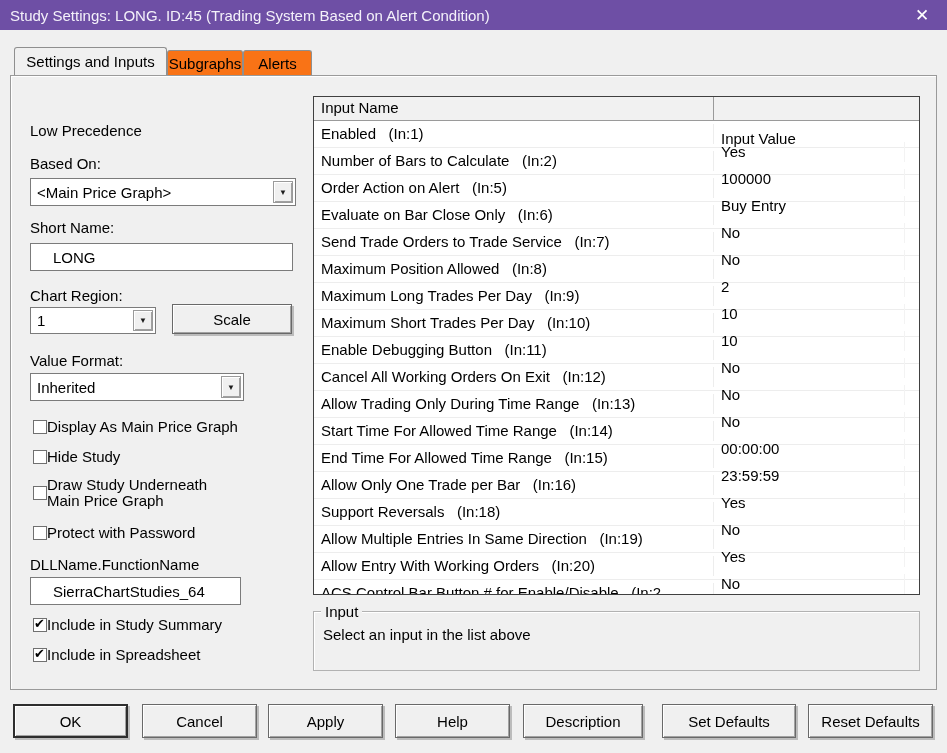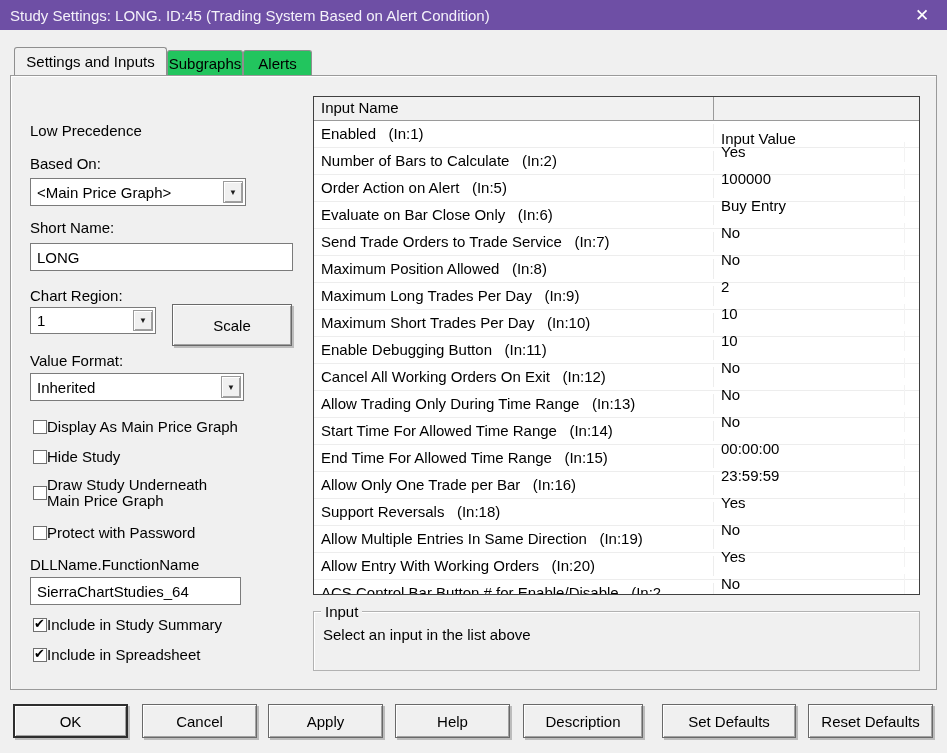--- a/index.html
+++ b/index.html
@@ -14,38 +14,38 @@
     display:flex; align-items:center; padding:0 10px; box-sizing:border-box;
     color:#f4f1fa; font-size:15px;
   }
   .close-btn {
     margin-left:auto; width:30px; height:30px; display:flex;
     align-items:center; justify-content:center; font-size:17px; color:#fff;
     cursor:default;
   }
   
   .tab {
-    position:absolute; box-sizing:border-box; background:#22c55e;
+    position:absolute; box-sizing:border-box; background:#f97316;
     border:1px solid #8f8f8f; border-bottom:none; border-radius:3px 3px 0 0;
     display:flex; align-items:center; justify-content:center; z-index:1;
   }
   .tab.selected { z-index:3; background:#f0f0f0; }
   
   .tabpage {
     position:absolute; left:10px; top:75px; width:927px; height:615px;
     box-sizing:border-box; background:#f0f0f0;
     border:1px solid #9a9a9a; box-shadow: inset 1px 1px 0 #ffffff;
     z-index:0;
   }
   
   .lbl { position:absolute; white-space:nowrap; }
   .textbox {
     position:absolute; box-sizing:border-box; background:#fff;
     border:1px solid #7b7b7b; display:flex; align-items:center;
-    padding-left:6px; white-space:nowrap;
+    padding-left:22px; white-space:nowrap;
   }
   .combo {
     position:absolute; box-sizing:border-box; background:#fff;
     border:1px solid #7b7b7b; display:flex; align-items:center;
     padding-left:6px; white-space:nowrap;
   }
   .combo .arrow-btn {
     position:absolute; right:2px; top:2px; bottom:2px; width:20px;
     background:#f0f0f0; border:1px solid #9a9a9a; box-sizing:border-box;
     box-shadow: inset 1px 1px 0 #fff, inset -1px -1px 0 #a0a0a0;
@@ -115,36 +115,36 @@
   </div>
   <div class="tab" style="left:243px; top:50px; width:69px; height:25px;">
     <span>Alerts</span>
   </div>
 
   <div class="tabpage"></div>
 
   <div class="lbl" style="left:30px; top:122px;">Low Precedence</div>
 
   <div class="lbl" style="left:30px; top:155px;">Based On:</div>
-  <div class="combo" style="left:30px; top:178px; width:216px; height:28px;">
+  <div class="combo" style="left:30px; top:178px; width:266px; height:28px;">
     <span>&lt;Main Price Graph&gt;</span>
     <span class="arrow-btn">▼</span>
   </div>
 
   <div class="lbl" style="left:30px; top:219px;">Short Name:</div>
   <div class="textbox" style="left:30px; top:243px; width:263px; height:28px;">
     <span>LONG</span>
   </div>
 
   <div class="lbl" style="left:30px; top:287px;">Chart Region:</div>
   <div class="combo" style="left:30px; top:307px; width:126px; height:27px;">
     <span>1</span>
     <span class="arrow-btn">▼</span>
   </div>
-  <div class="btn inline" style="left:172px; top:304px; width:120px; height:42px;">
+  <div class="btn inline" style="left:172px; top:304px; width:120px; height:30px;">
     <span>Scale</span>
   </div>
 
   <div class="lbl" style="left:30px; top:352px;">Value Format:</div>
   <div class="combo" style="left:30px; top:373px; width:214px; height:28px;">
     <span>Inherited</span>
     <span class="arrow-btn">▼</span>
   </div>
 
   <div class="checkrow" style="top:419px;">

